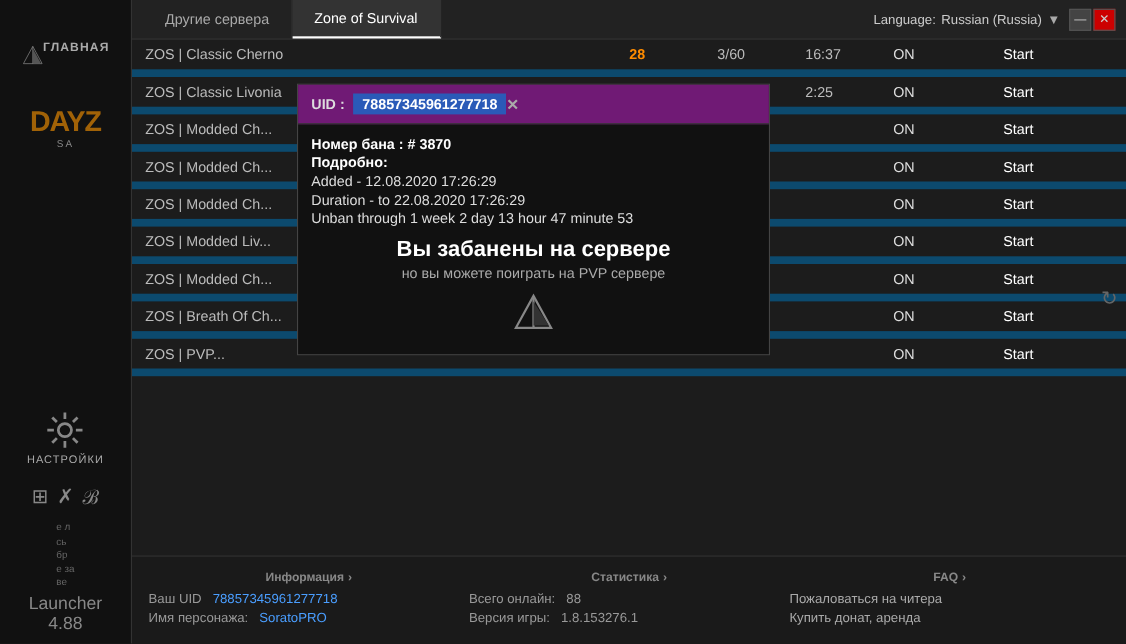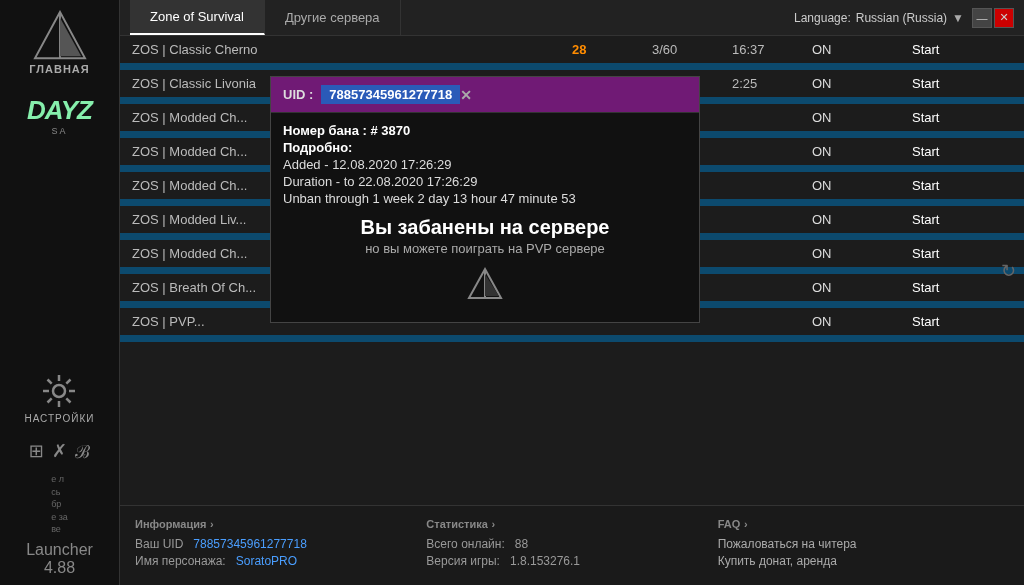--- a/index.html
+++ b/index.html
@@ -24,21 +24,21 @@
       flex-direction: column;
       align-items: center;
       padding-top: 10px;
       border-right: 1px solid #333;
     }
 
     .sidebar-logo {
       width: 80px;
       height: 80px;
       display: flex;
-      flex-direction: column;
+      flex-direction: row;
       align-items: center;
       justify-content: center;
       margin-bottom: 5px;
     }
 
     .sidebar-label {
       color: #aaa;
       font-size: 11px;
       font-weight: bold;
       letter-spacing: 1px;
@@ -47,24 +47,23 @@
     }
 
     .dayz-logo-container {
       display: flex;
       flex-direction: column;
       align-items: center;
       margin-bottom: 10px;
     }
 
     .dayz-logo-text {
-      color: #86efac;
+      color: #a16207;
       font-size: 26px;
       font-weight: 900;
-      font-style: italic;
       letter-spacing: -1px;
     }
 
     .dayz-sub {
       color: #888;
       font-size: 9px;
       letter-spacing: 2px;
     }
 
     .settings-container {
@@ -238,20 +237,21 @@
       border-top: 1px solid #333;
       padding: 10px 15px;
       min-height: 80px;
     }
 
     .bottom-section-title {
       color: #ddd;
       font-size: 13px;
       font-weight: bold;
       margin-bottom: 6px;
+      text-align: center;
     }
 
     .bottom-section-title span {
       color: #888;
       font-size: 11px;
     }
 
     .bottom-info-row {
       font-size: 12px;
       color: #999;
@@ -410,25 +410,25 @@
   <div style="margin-bottom:8px;text-align:center;">
     <div class="launcher-label">Launcher</div>
     <div class="launcher-label">4.88</div>
   </div>
 </div>
 
 <div class="main">
 
   <div class="header-bar">
     <div class="tabs">
+      <div class="tab">
+        <span>Другие сервера</span>
+      </div>
       <div class="tab active">
         <span>Zone of Survival</span>
-      </div>
-      <div class="tab">
-        <span>Другие сервера</span>
       </div>
     </div>
     <div class="header-right">
       <div class="language-selector">
         <span>Language:</span>
         <span>Russian (Russia)</span>
         <span style="color:#aaa;">▼</span>
       </div>
       <div class="window-controls">
         <div class="win-btn">—</div>

